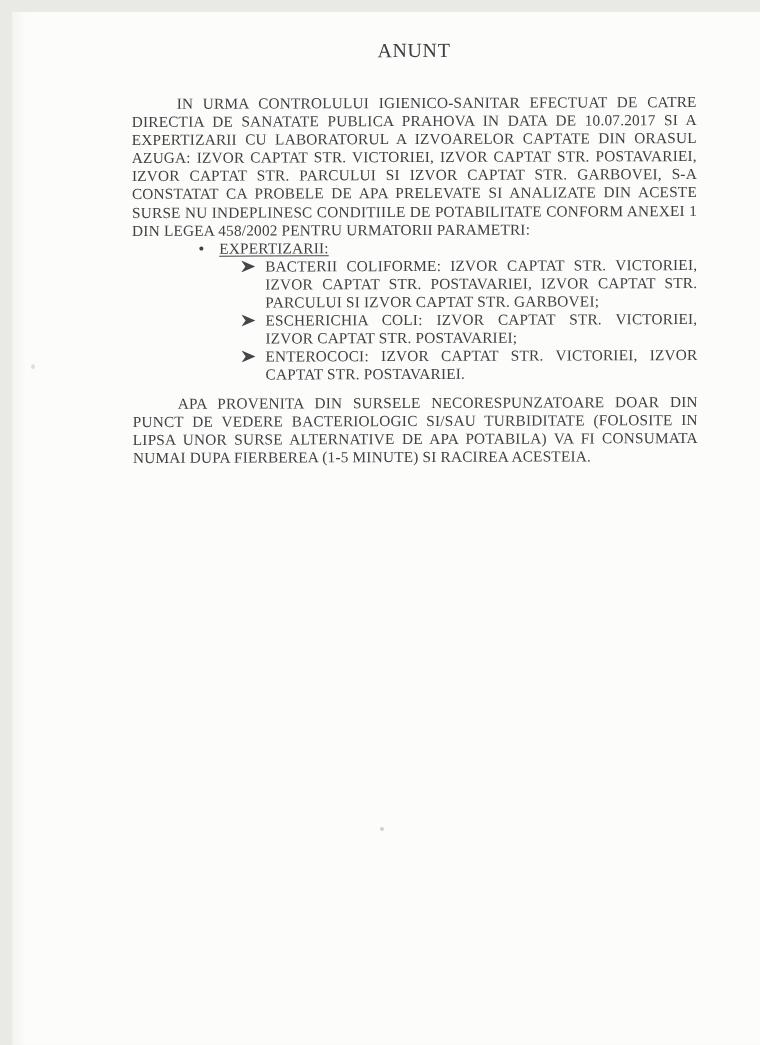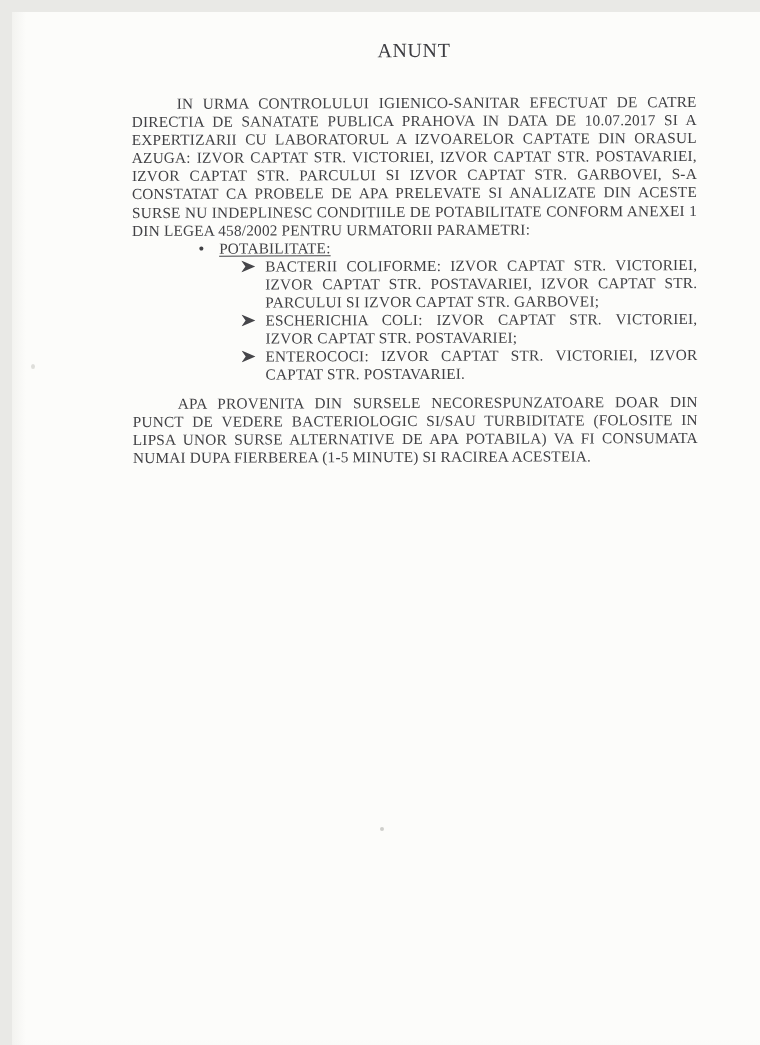--- a/index.html
+++ b/index.html
@@ -97,21 +97,21 @@
 <body>
 
 <div class="sheet">
   <div class="content">
 
     <h1 class="title">ANUNT</h1>
 
     <p class="para para-intro">IN URMA CONTROLULUI IGIENICO-SANITAR EFECTUAT DE CATRE DIRECTIA DE SANATATE PUBLICA PRAHOVA IN DATA DE 10.07.2017 SI A EXPERTIZARII CU LABORATORUL A IZVOARELOR CAPTATE DIN ORASUL AZUGA: IZVOR CAPTAT STR. VICTORIEI, IZVOR CAPTAT STR. POSTAVARIEI, IZVOR CAPTAT STR. PARCULUI SI IZVOR CAPTAT STR. GARBOVEI, S-A CONSTATAT CA PROBELE DE APA PRELEVATE SI ANALIZATE DIN ACESTE SURSE NU INDEPLINESC CONDITIILE DE POTABILITATE CONFORM ANEXEI 1 DIN LEGEA 458/2002 PENTRU URMATORII PARAMETRI:</p>
 
     <div class="bullet-line">
-      <span class="bullet-dot">•</span><span class="bullet-label">POTABILITATE:</span>
+      <span class="bullet-dot">•</span><span class="bullet-label">EXPERTIZARII:</span>
     </div>
 
     <div class="sub-list">
 
       <div class="sub-item">
         <span class="arrow-marker">
           <svg width="14" height="12" viewBox="0 0 14 12" xmlns="http://www.w3.org/2000/svg">
             <path d="M0 0 L14 6 L0 12 L4.2 6 Z" fill="#46464a"></path>
           </svg>
         </span>

